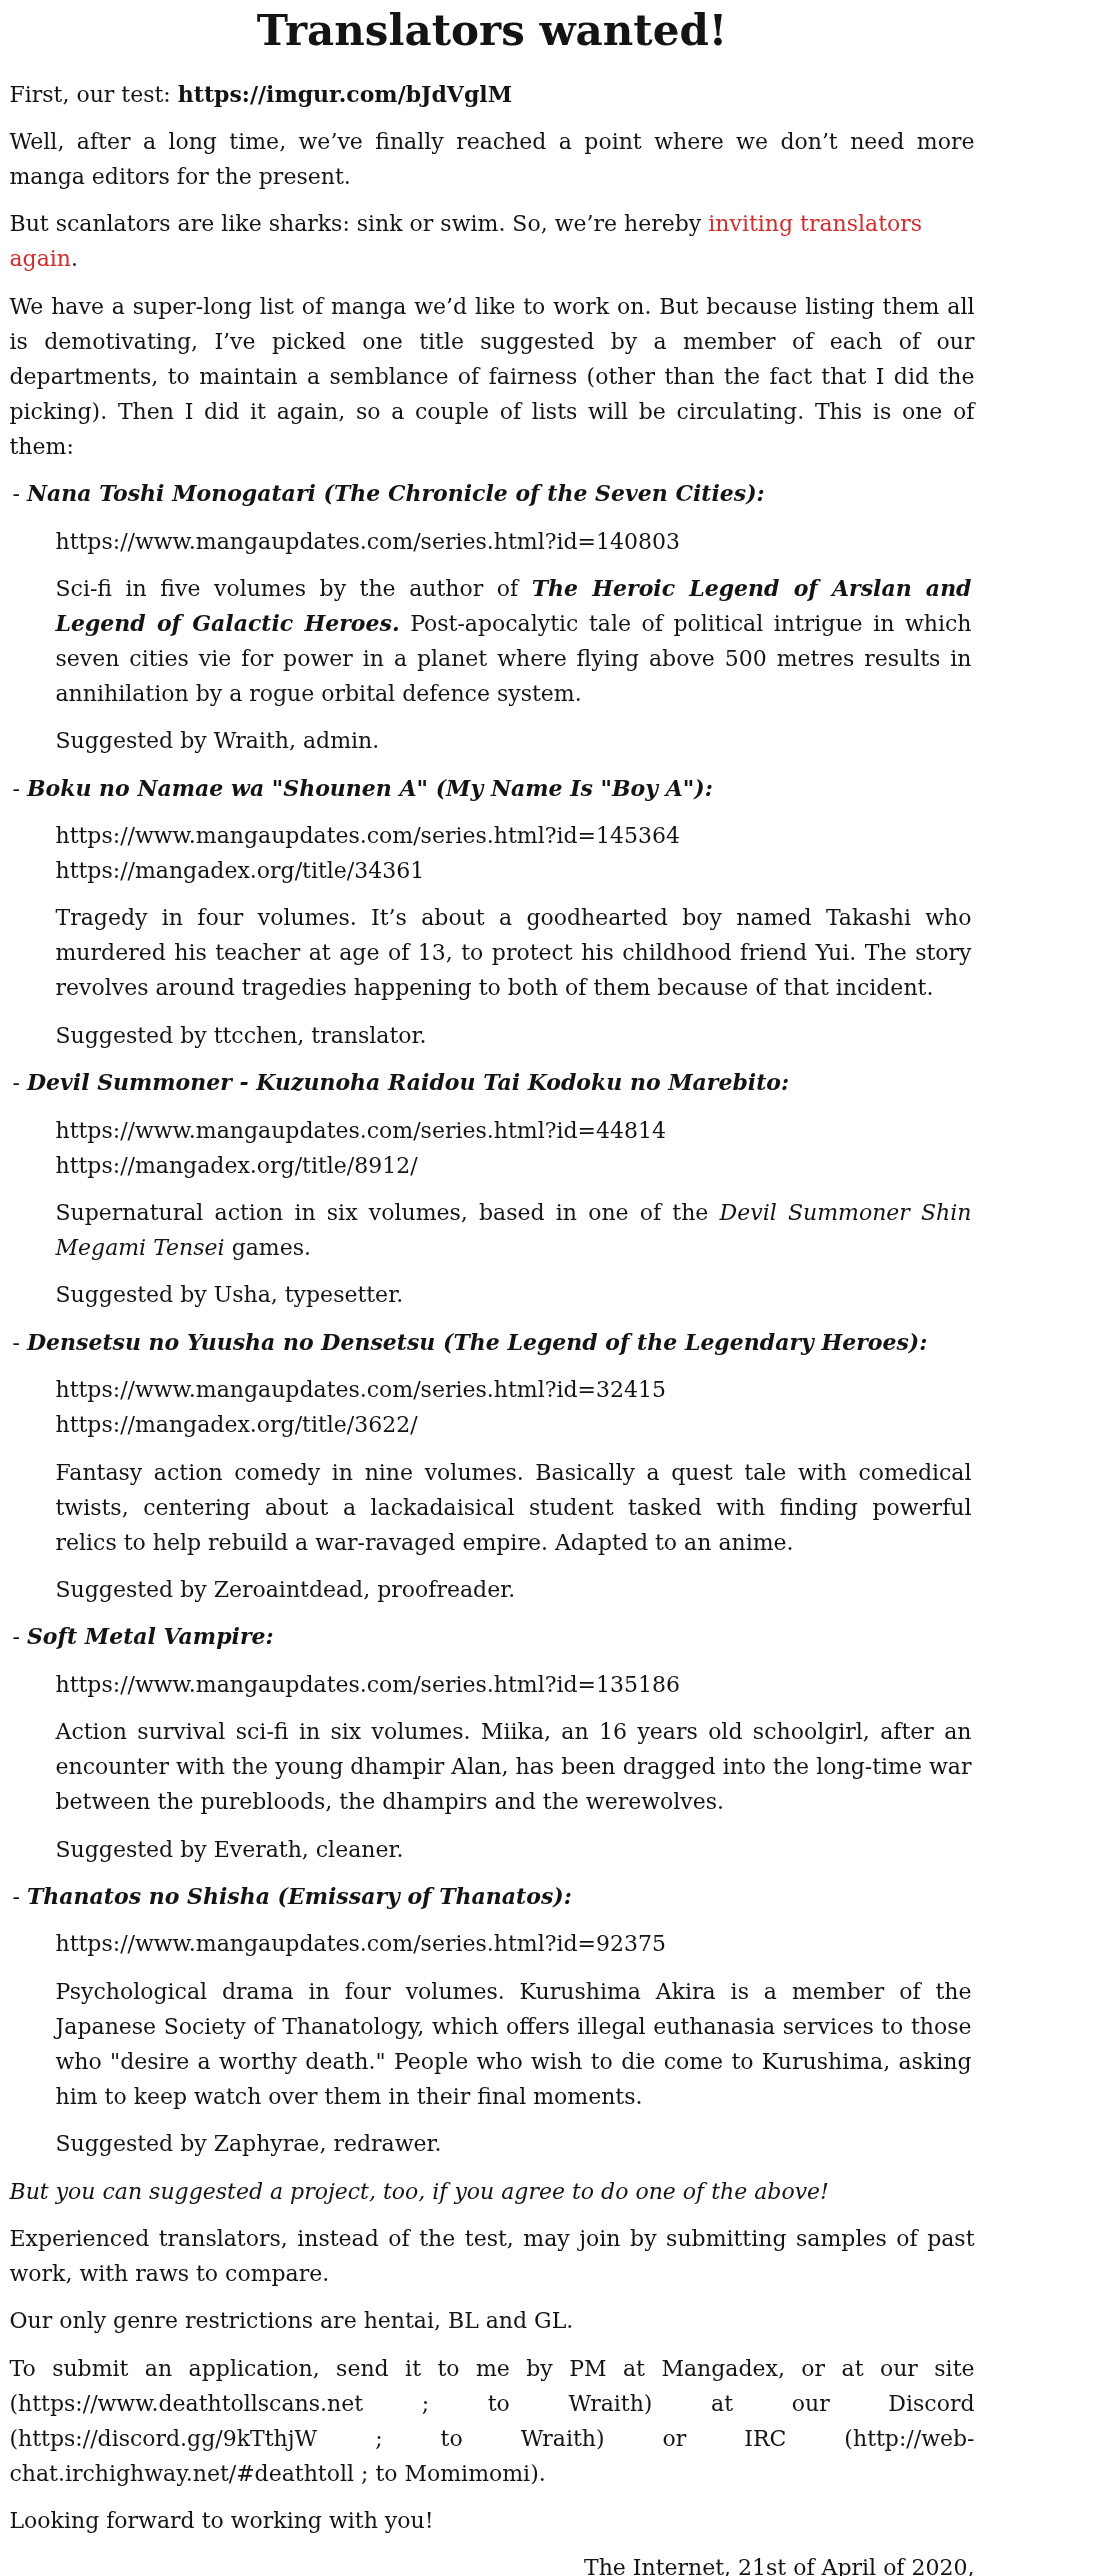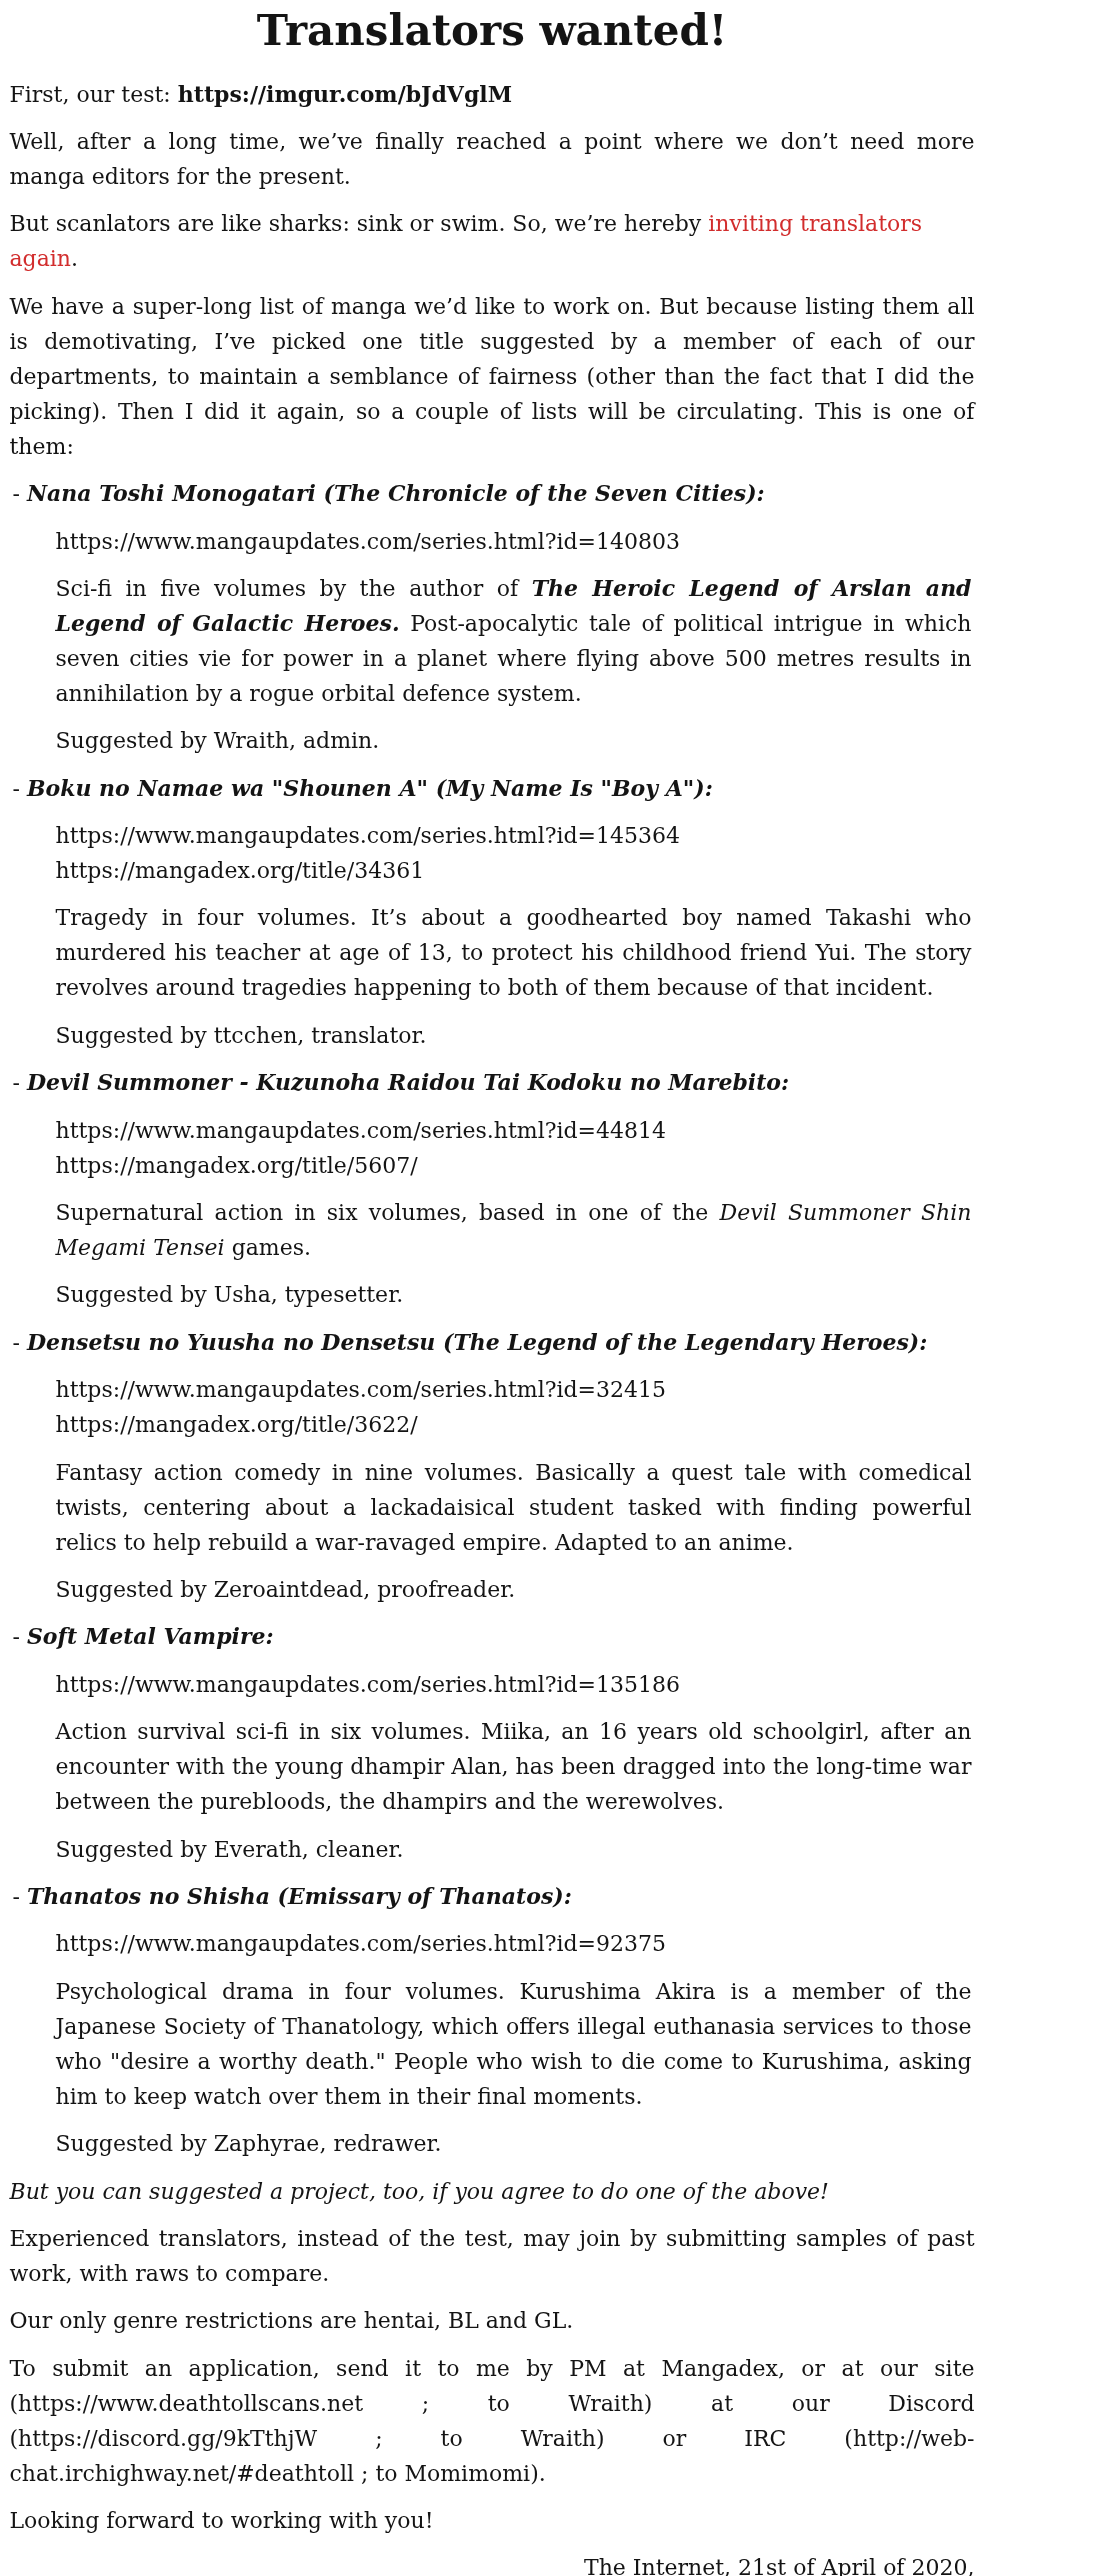--- a/index.html
+++ b/index.html
@@ -69,21 +69,21 @@
       <div>https://mangadex.org/title/34361</div>
     </div>
     <p class="desc"><span>Tragedy in four volumes. It’s about a goodhearted boy named Takashi who murdered his teacher at age of 13, to protect his childhood friend Yui. The story revolves around tragedies happening to both of them because of that incident.</span></p>
     <p class="suggested noj">Suggested by ttcchen, translator.</p>
   </div>
 
   <div class="series-block">
     <p class="series-title noj"><span>-</span> <span class="t">Devil Summoner - Kuzunoha Raidou Tai Kodoku no Marebito:</span></p>
     <div class="url-block">
       <div>https://www.mangaupdates.com/series.html?id=44814</div>
-      <div>https://mangadex.org/title/5607/</div>
+      <div>https://mangadex.org/title/8912/</div>
     </div>
     <p class="desc"><span>Supernatural action in six volumes, based in one of the </span><span class="i">Devil Summoner Shin Megami Tensei</span><span> games.</span></p>
     <p class="suggested noj">Suggested by Usha, typesetter.</p>
   </div>
 
   <div class="series-block">
     <p class="series-title noj"><span>-</span> <span class="t">Densetsu no Yuusha no Densetsu (The Legend of the Legendary Heroes):</span></p>
     <div class="url-block">
       <div>https://www.mangaupdates.com/series.html?id=32415</div>
       <div>https://mangadex.org/title/3622/</div>

